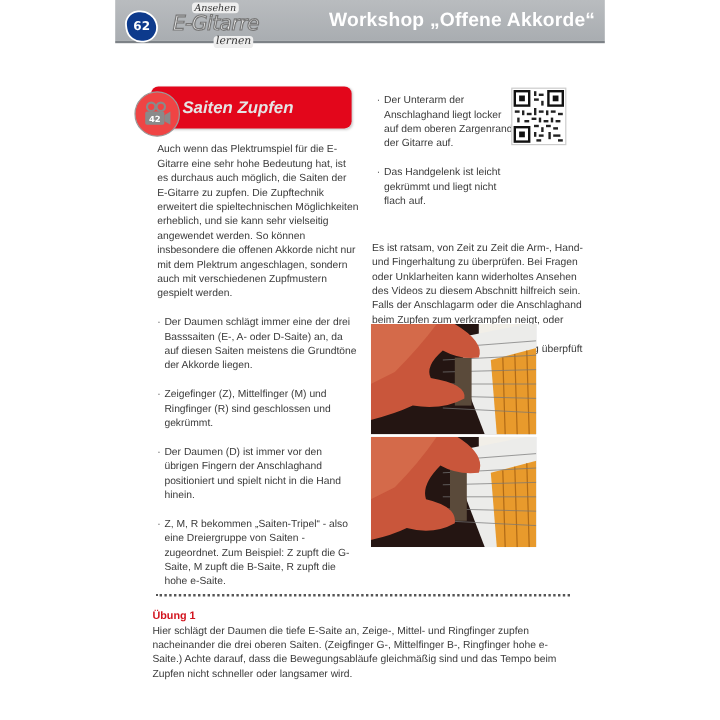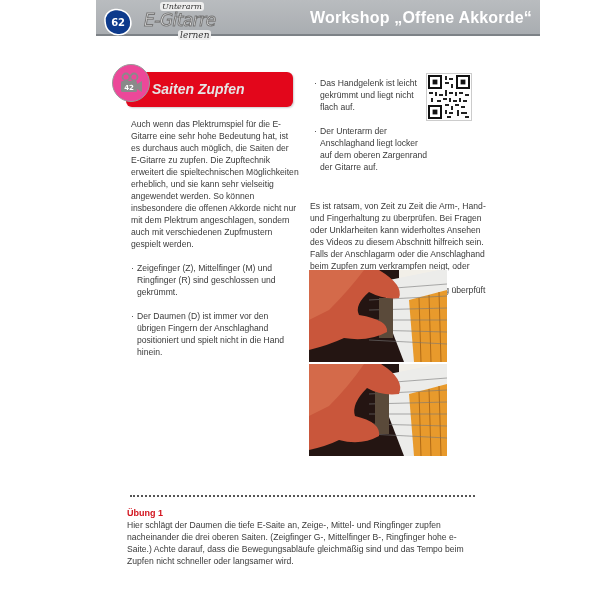--- a/index.html
+++ b/index.html
@@ -1,28 +1,28 @@
 <!DOCTYPE html>
 <html><head>
 <meta charset="utf-8">
 <style>
   html, body { margin:0; padding:0; background:#ffffff; }
   body { width:600px; height:600px; position:relative; overflow:hidden; font-family:"DejaVu Sans", sans-serif; color:#2b2b2b; }
-  .header { position:absolute; left:96px; top:0; width:408px; height:34px; background:linear-gradient(#b9bcbf,#a9adb1); border-bottom:2px solid #7d8287;padding-left:36px; }
+  .header { position:absolute; left:96px; top:0; width:408px; height:34px; background:linear-gradient(#b9bcbf,#a9adb1); border-bottom:2px solid #7d8287; }
   .page-num { position:absolute; left:106px; top:10px; width:24px; height:24px; background:#0d3a8c; color:#fff; font-size:10px; font-weight:bold; text-align:center; line-height:26px; border-radius:40% 55% 45% 50%; transform:rotate(-8deg); box-shadow:0 0 0 1.5px #fff; }
   .page-num span { display:inline-block; transform:rotate(8deg); }
   .logo { position:absolute; left:144px; top:2px; width:72px; height:44px; }
   .logo .l1 { position:absolute; left:16px; top:0; font-family:"DejaVu Serif", serif; font-style:italic; font-size:8px; color:#333; background:#eee; border-radius:3px; padding:0 2px; }
   .logo .l2 { position:absolute; left:0; top:8px; font-family:"DejaVu Sans", sans-serif; font-style:italic; font-weight:normal; font-size:17px; color:#f4f4f4; -webkit-text-stroke:1px #777; letter-spacing:-0.5px; }
   .logo .l3 { position:absolute; left:34px; top:28px; font-family:"DejaVu Serif", serif; font-style:italic; font-size:9px; color:#333; background:#eee; border-radius:3px; padding:0 2px; }
   .header-title { position:absolute; right:8px; top:9px; font-family:"Liberation Sans", sans-serif; font-weight:bold; font-size:16px; color:#ffffff; letter-spacing:0.2px; }
 
   .banner { position:absolute; left:126px; top:72px; width:167px; height:35px; background:#e3061b; border-radius:6px; box-shadow:1px 1px 2px rgba(0,0,0,0.2); }
   .banner-title { position:absolute; left:26px; top:9px; font-family:Liberation Sans, sans-serif; font-weight:bold; font-style:italic; font-size:14px; color:#e5e5e5; }
-  .video-badge { position:absolute; left:112px; top:64px; width:36px; height:36px; border-radius:50%; background:#ec4899; border:1.5px solid #9a9a9a; }
+  .video-badge { position:absolute; left:112px; top:76px; width:36px; height:36px; border-radius:50%; background:#ef4444; border:1.5px solid #9a9a9a; }
   .video-badge svg { position:absolute; left:6px; top:6px; }
 
   .col { position:absolute; font-family:"Liberation Sans", sans-serif; font-size:8.6px; line-height:12px; color:#3a3a3a; }
   .col p { margin:0; }
   .left-col { left:131px; top:118px; width:168px; }
   .intro { margin-bottom:12px !important; }
   .lead { margin-bottom:12px !important; }
   .bullet { position:relative; padding-left:6px; margin-bottom:12px !important; }
   .bullet::before { content:"·"; position:absolute; left:0; top:0; }
   .right-top { left:314px; top:77px; width:108px; }
@@ -40,47 +40,49 @@
   .exercise-text { position:absolute; left:127px; top:519px; width:348px; font-family:"Liberation Sans", sans-serif; font-size:8.6px; line-height:12px; color:#3a3a3a; }
 </style>
 </head>
 <body>
 
 <div class="header">
   <div class="header-title">Workshop „Offene Akkorde“</div>
 </div>
 <div class="page-num"><span>62</span></div>
 <div class="logo">
-  <span class="l1">Unterarm</span>
+  <span class="l1">Ansehen</span>
   <span class="l2">E-Gitarre</span>
   <span class="l3">lernen</span>
 </div>
 
 <div class="banner">
   <div class="banner-title">Saiten Zupfen</div>
 </div>
 <div class="video-badge">
   <svg width="24" height="24" viewBox="0 0 24 24">
     <circle cx="7" cy="6" r="3.5" fill="none" stroke="#8a8a8a" stroke-width="1.8"></circle>
     <circle cx="15" cy="6" r="3.5" fill="none" stroke="#8a8a8a" stroke-width="1.8"></circle>
     <rect x="2" y="10" width="16" height="11" rx="1.5" fill="#8a8a8a"></rect>
     <polygon points="18,13 23,10 23,21 18,18" fill="#8a8a8a"></polygon>
     <text x="10" y="18.5" font-size="7" font-weight="bold" fill="#fff" text-anchor="middle" font-family="DejaVu Sans, sans-serif">42</text>
   </svg>
 </div>
 
 <div class="col left-col">
   <p class="intro">Auch wenn das Plektrumspiel für die E-Gitarre eine sehr hohe Bedeutung hat, ist es durchaus auch möglich, die Saiten der E-Gitarre zu zupfen. Die Zupftechnik erweitert die spieltechnischen Möglichkeiten erheblich, und sie kann sehr vielseitig angewendet werden. So können insbesondere die offenen Akkorde nicht nur mit dem Plektrum angeschlagen, sondern auch mit verschiedenen Zupfmustern gespielt werden.</p>
+  <p class="bullet">Der Daumen schlägt immer eine der drei Basssaiten (E-, A- oder D-Saite) an, da auf diesen Saiten meistens die Grundtöne der Akkorde liegen.</p>
   <p class="bullet">Zeigefinger (Z), Mittelfinger (M) und Ringfinger (R) sind geschlossen und gekrümmt.</p>
   <p class="bullet">Der Daumen (D) ist immer vor den übrigen Fingern der Anschlaghand positioniert und spielt nicht in die Hand hinein.</p>
+  <p class="bullet">Z, M, R bekommen „Saiten-Tripel“ - also eine Dreiergruppe von Saiten - zugeordnet. Zum Beispiel: Z zupft die G-Saite, M zupft die B-Saite, R zupft die hohe e-Saite.</p>
 </div>
 
 <div class="col right-top">
+  <p class="bullet" style="width:108px">Der Unterarm der Anschlaghand liegt locker auf dem oberen Zargenrand der Gitarre auf.</p>
   <p class="bullet">Das Handgelenk ist leicht gekrümmt und liegt nicht flach auf.</p>
-  <p class="bullet" style="width:108px">Der Unterarm der Anschlaghand liegt locker auf dem oberen Zargenrand der Gitarre auf.</p>
 </div>
 
 <div class="qr">
   <svg width="44" height="46" viewBox="0 0 22 23">
     <rect x="1" y="1" width="6" height="6" fill="none" stroke="#111" stroke-width="1"></rect>
     <rect x="2.8" y="2.8" width="2.4" height="2.4" fill="#111"></rect>
     <rect x="15" y="1" width="6" height="6" fill="none" stroke="#111" stroke-width="1"></rect>
     <rect x="16.8" y="2.8" width="2.4" height="2.4" fill="#111"></rect>
     <rect x="1" y="16" width="6" height="6" fill="none" stroke="#111" stroke-width="1"></rect>
     <rect x="2.8" y="17.8" width="2.4" height="2.4" fill="#111"></rect>

